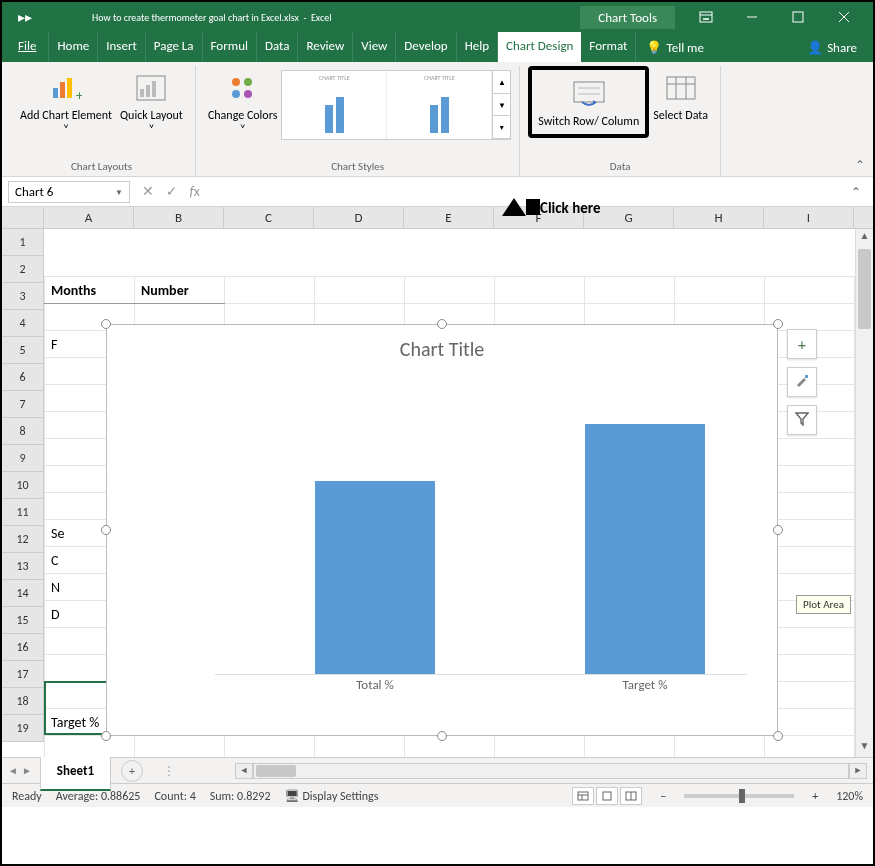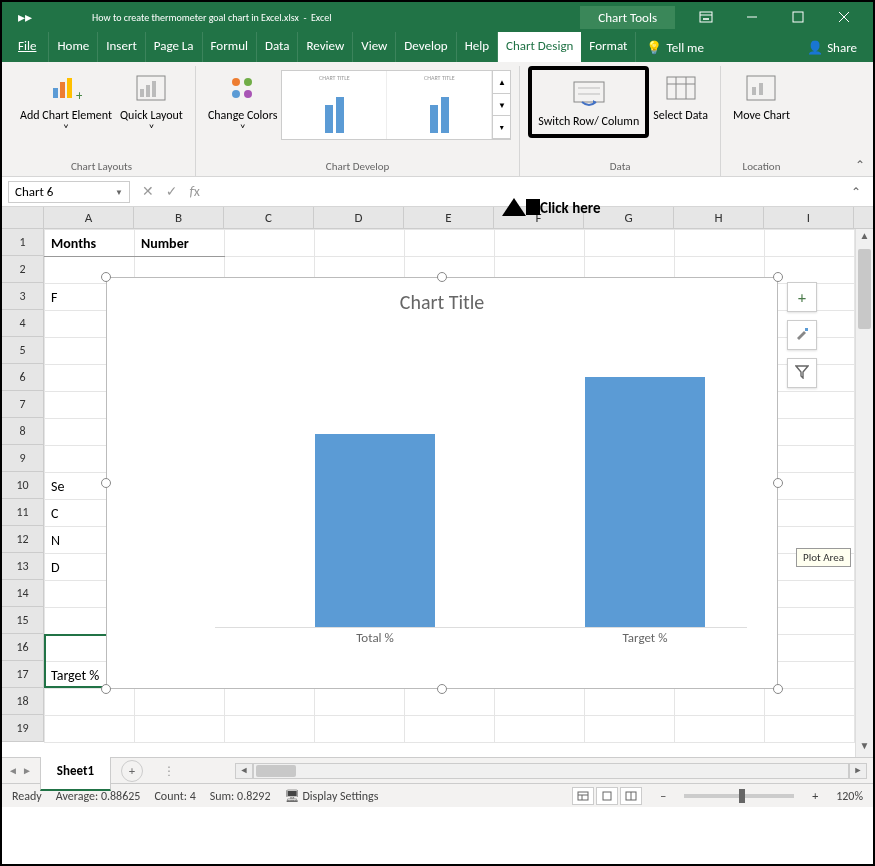--- a/index.html
+++ b/index.html
@@ -213,21 +213,21 @@
       border-right: 1px solid #ccc; font-size: 13px; color: #333;
       cursor: pointer;
     }
     .rows { display: flex; }
     .row-headers { display: flex; flex-direction: column; background: #e6e6e6; }
     .row-h {
       width: 42px; height: 27px; text-align: center; line-height: 27px;
       border-bottom: 1px solid #ccc; border-right: 1px solid #ccc;
       font-size: 12px; color: #333; cursor: pointer;
     }
-    .cells { position: relative; flex: 1; }
+    .cells { position: relative; flex: 1; margin-top: 47px; }
     .cells-table { border-collapse: collapse; position: absolute; top: 0; left: 0; }
     .cells-table td {
       width: 90px; height: 27px; border: 1px solid #e5e5e5;
       font-size: 14px; padding: 0 6px; vertical-align: middle;
     }
     .cells-table td.bold { font-weight: bold; border-bottom: 1px solid #999; }
     .sel-range {
       position: absolute;
       border: 2px solid #217346;
       pointer-events: none;
@@ -452,21 +452,21 @@
             <div class="bar" style="height:36px"></div>
           </div>
           <div class="gallery-spin">
             <div>▲</div>
             <div>▼</div>
             <div>▾</div>
           </div>
         </div>
       </div>
     </div>
-    <div class="group-label">Chart Develop</div>
+    <div class="group-label">Chart Styles</div>
   </div>
 
   <div class="ribbon-group">
     <div class="ribbon-row">
       <div class="switch-highlight">
         <div class="ribbon-btn">
           <div class="icon-box">
             <svg width="34" height="28">
                 <rect x="2" y="2" width="30" height="20" fill="none" stroke="#888"></rect>
                 <path d="M6 8 L28 8 M6 14 L28 14" stroke="#bbb"></path>
@@ -486,33 +486,20 @@
               <line x1="20" y1="1" x2="20" y2="23" stroke="#888"></line>
             </svg>
         </div>
         <span>Select Data</span>
       </div>
     </div>
     <div class="group-label">Data</div>
   </div>
 
 
-  <div class="ribbon-group no-border">
-    <div class="ribbon-btn">
-      <div class="icon-box">
-        <svg width="30" height="26">
-            <rect x="1" y="1" width="28" height="24" fill="none" stroke="#888"></rect>
-            <rect x="6" y="12" width="4" height="8" fill="#bbb"></rect>
-            <rect x="13" y="8" width="4" height="12" fill="#bbb"></rect>
-          </svg>
-      </div>
-      <span>Move Chart</span>
-    </div>
-    <div class="group-label">Location</div>
-  </div>
 
   <div class="ribbon-collapse">⌃</div>
 </div>
 
 <div class="click-callout">
   <div class="arrow"></div>
   <div class="stem"></div>
   <div class="label">Click here</div>
 </div>
 

